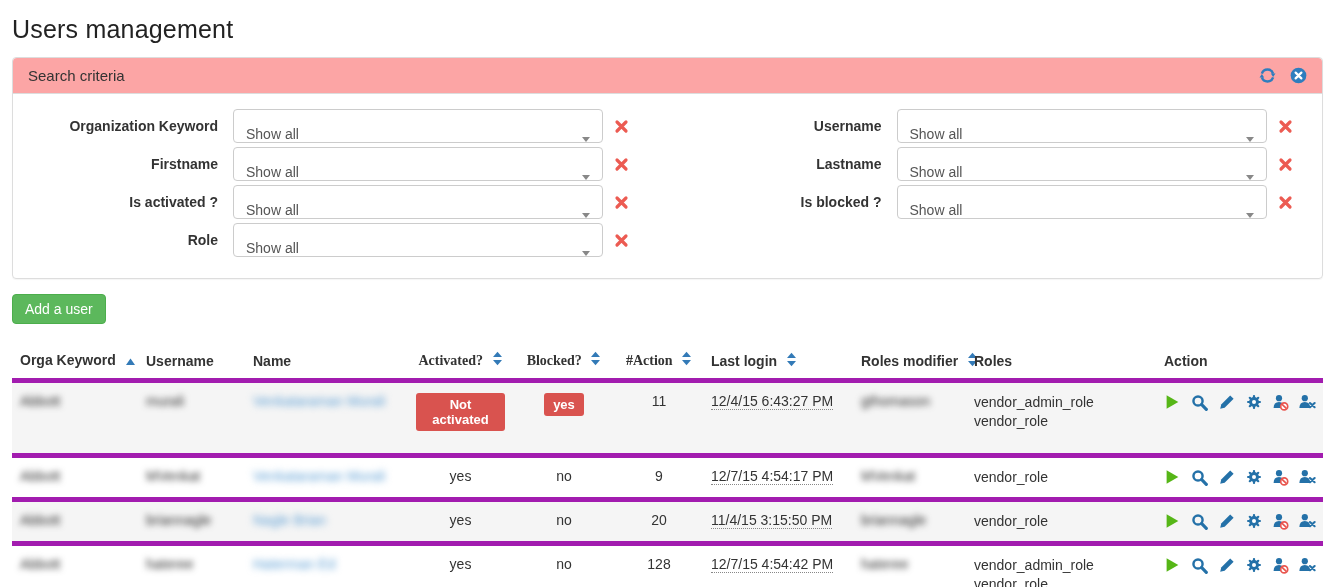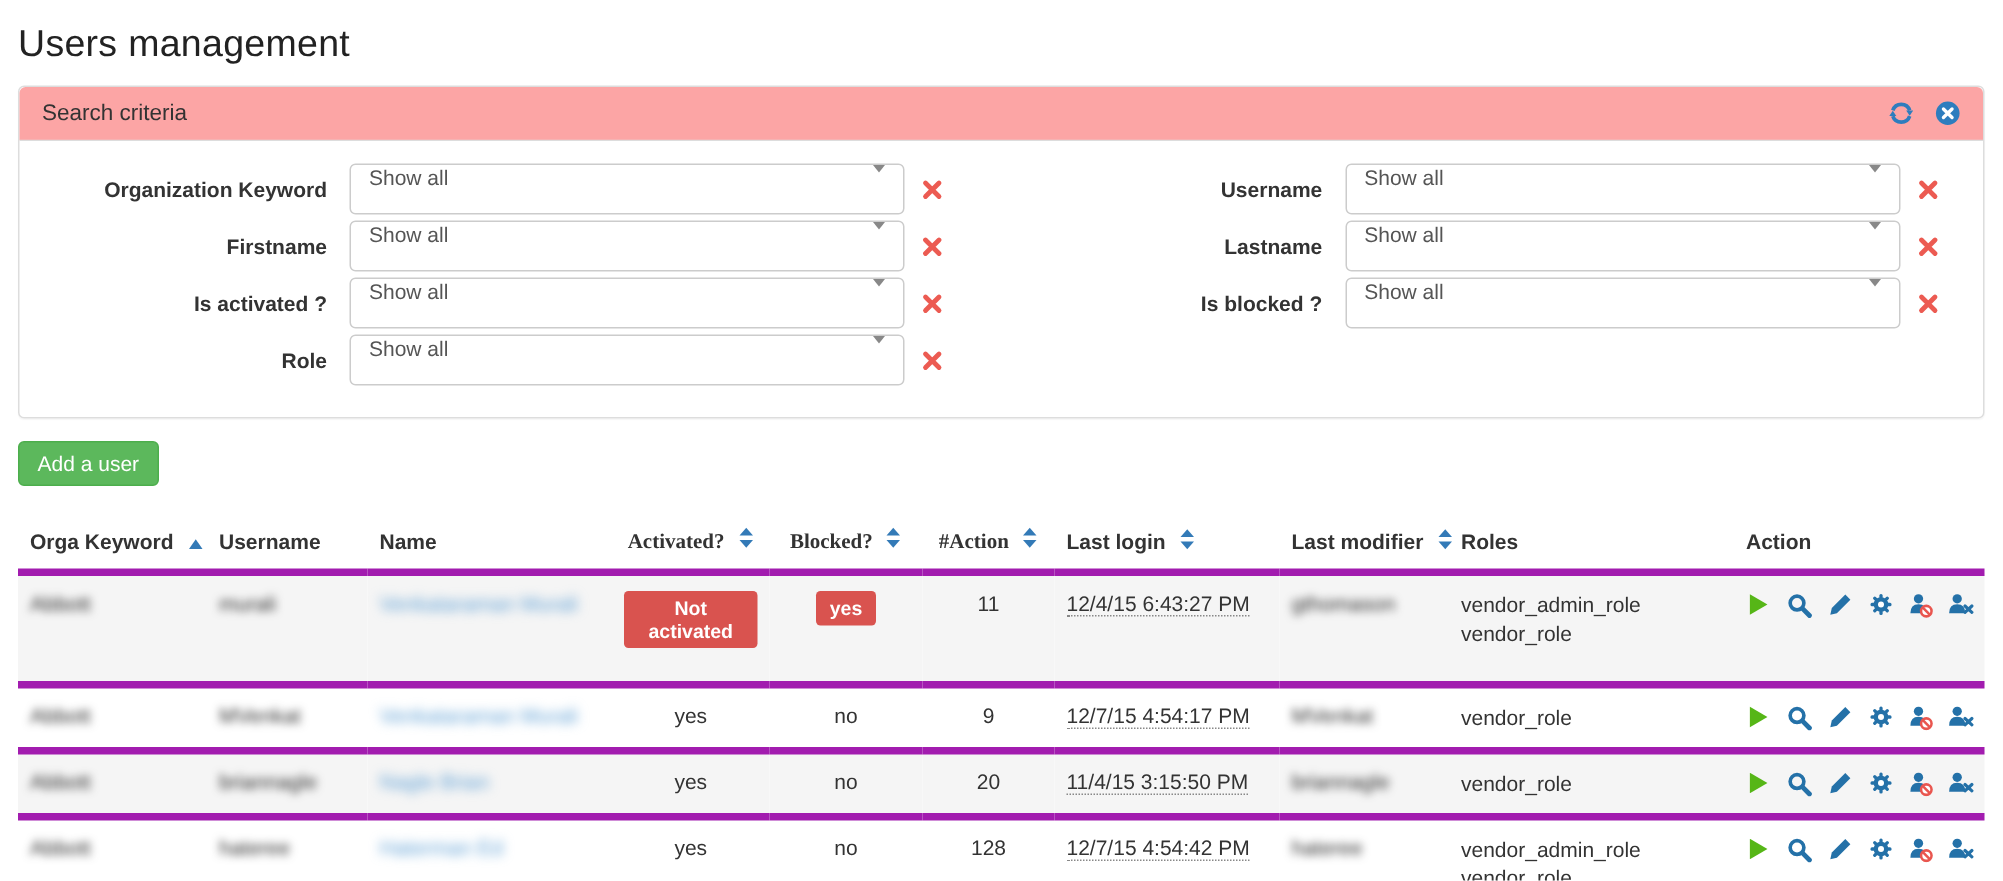--- a/index.html
+++ b/index.html
@@ -22,21 +22,21 @@
   .panel-icons { display:flex; gap:14px; align-items:center; }
   .panel-icons span { display:inline-flex; cursor:pointer; }
   .panel-body { padding:15px 15px 21px 15px; display:flex; }
   .filter-col { width:50%; display:flex; flex-direction:column; gap:4px; }
   .filter-col.right { padding-left:24px; }
   .filter-row { display:flex; align-items:center; }
   .filter-label { width:205px; flex:none; text-align:right; font-weight:bold; padding-right:15px; }
   .select {
     width:370px; height:34px; flex:none; background:#fff;
     border:1px solid #ccc; border-radius:4px;
-    display:flex; align-items:flex-start; justify-content:space-between;
+    display:flex; align-items:flex-end; justify-content:space-between;
     padding:0 12px; color:#555; cursor:pointer;
   }
   .caret { width:0; height:0; border-left:4px solid transparent; border-right:4px solid transparent; border-top:5px solid #888; }
   .clear-x { margin-left:11px; display:inline-flex; cursor:pointer; }
 
   
   .btn-add {
     margin:15px 0 0 0; display:inline-block;
     background:#5cb85c; border:1px solid #4cae4c; color:#fff;
     font-family:"Liberation Sans", sans-serif; font-size:14px;
@@ -247,21 +247,21 @@
 
   <th><span>Last login</span>
   <span class="sort-ico">
     <svg width="11" height="15" viewBox="0 0 11 15">
                 <path d="M1 6 L5.5 0.8 L10 6 Z" fill="#337ab7"></path>
                 <path d="M1 9 L5.5 14.2 L10 9 Z" fill="#337ab7"></path>
               </svg>
   </span>
 </th>
 
-  <th><span>Last modifier</span>
+  <th><span>Roles modifier</span>
   <span class="sort-ico">
     <svg width="11" height="15" viewBox="0 0 11 15">
                 <path d="M1 6 L5.5 0.8 L10 6 Z" fill="#337ab7"></path>
                 <path d="M1 9 L5.5 14.2 L10 9 Z" fill="#337ab7"></path>
               </svg>
   </span>
 </th>
 
   <th><span>Roles</span></th>
 

